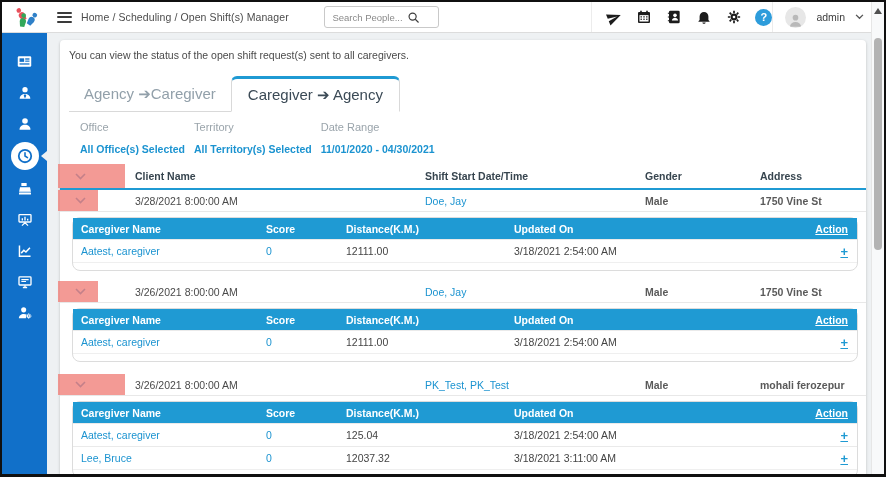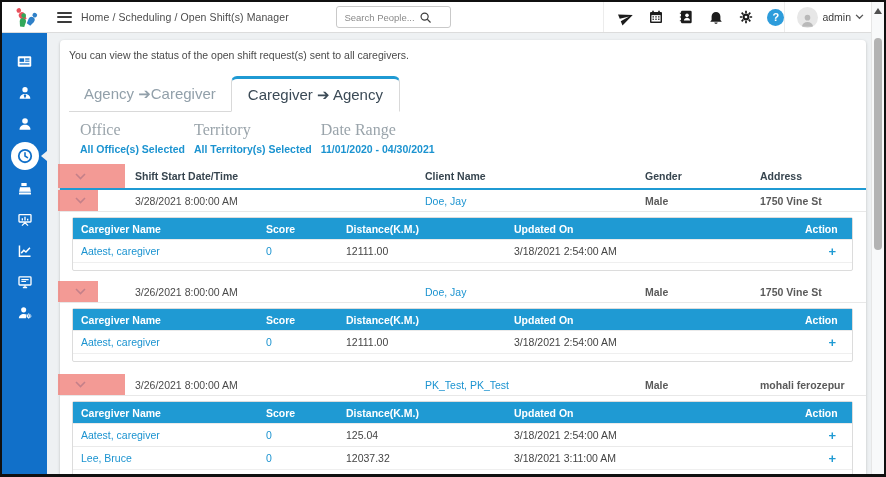--- a/index.html
+++ b/index.html
@@ -15,21 +15,21 @@
   .hamburger i { display:block; height:2px; background:#3a3a3a; border-radius:1px; }
   .breadcrumb { font-size:10.5px; color:#4c4c4c; letter-spacing:.1px; }
   .search-wrap { margin-left:auto; margin-right:152px; display:flex; align-items:center; border:1px solid #c9c9c9;
                  border-radius:3px; height:22px; width:115px; padding:0 4px 0 7px; background:#fff; }
   .search-wrap input { border:0; outline:0; width:72px; font-size:9.5px; color:#333; font-family:"Liberation Sans",sans-serif; }
   .search-wrap input::placeholder { color:#8a8a8a; }
   .top-icons { display:flex; align-items:center; gap:12px; border-left:1px solid #ececec; padding-left:13px; height:100%; }
   .tico { display:flex; align-items:center; justify-content:center; width:18px; cursor:pointer; }
   .help-circle { width:17px; height:17px; border-radius:50%; background:#2d9cdb; color:#fff; font-size:11px; font-weight:bold;
                  display:flex; align-items:center; justify-content:center; cursor:pointer; }
-  .user-zone { display:flex; align-items:center; gap:4px; border-left:1px solid #ececec; padding:0 20px 0 12px; height:100%; cursor:pointer; }
+  .user-zone { display:flex; align-items:center; gap:10px; border-left:1px solid #ececec; padding:0 20px 0 12px; height:100%; cursor:pointer; }
   .avatar { width:21px; height:21px; border-radius:50%; background:#e7e7e7; overflow:hidden; display:flex; align-items:flex-end; justify-content:center; }
   .user-label { font-size:10.5px; color:#3c3c3c; }
 
   
   .app-body { display:flex; height:441px; }
   .sidebar { flex:0 0 45px; background:#1170c9; position:relative; padding-top:13px; display:flex; flex-direction:column; align-items:center; }
   .side-item { height:31px; width:45px; display:flex; align-items:center; justify-content:center; cursor:pointer; position:relative; }
   .side-item.active { height:34px; }
   .active-bubble { width:28px; height:28px; border-radius:50%; background:#fff; display:flex; align-items:center; justify-content:center; }
   .notch { position:absolute; right:0; top:50%; margin-top:-5px; width:0; height:0;
@@ -43,39 +43,39 @@
   
   .tabs { display:flex; align-items:flex-end; margin:15px 0 0 9px; width:fit-content; border-bottom:1px solid #d9d9d9; }
   .tab { font-size:15px; padding:8px 15px; cursor:pointer; white-space:nowrap; }
   .tab.inactive { color:#92a0aa; }
   .tab.active { color:#3b4a56; background:#fff; border:1px solid #d9d9d9; border-top:3px solid #1f9ad3;
                 border-bottom:1px solid #fff; border-radius:6px 6px 0 0; margin-bottom:-1px; padding:7px 16px; }
 
   
   .filters { display:flex; margin:9px 0 0 20px; }
   .filter { margin-right:9px; }
-  .filter .flabel { font-size:16px; color:#9aa4ab; margin-bottom:4px;font-family:Liberation Serif, serif; }
+  .filter .flabel { font-size:11px; color:#9aa4ab; margin-bottom:10px; }
   .filter .fvalue { font-size:10.5px; font-weight:bold; color:#1b93d0; cursor:pointer; }
 
   
   .grow { display:grid; grid-template-columns:75px 290px 220px 115px 1fr; align-items:center; }
   .main-head { margin-top:9px; height:26px; border-bottom:2px solid #1f9ad3; font-size:10.5px; color:#37454f; font-weight:600; }
   .group-row { height:22px; border-bottom:1px solid #e8e8e8; font-size:10.5px; color:#4a4a4a; }
   .chev-cell { position:relative; height:100%; display:flex; align-items:center; padding-left:15px; }
   .hl { position:absolute; left:-2px; top:0; bottom:0; background:rgba(240,125,119,.78); }
   .hl.wide { width:67px; } .hl.narrow { width:40px; }
   .link { color:#1b93d0; cursor:pointer; }
   .muted { color:#5a5a5a;font-weight:bold; }
 
   
-  .subtable { margin:5px 13px 0 12px; border:1px solid #dcdcdc; border-radius:2px; }
+  .subtable { margin:5px 8px 0 12px; border:1px solid #dcdcdc; border-radius:8px; }
   .subgrid { display:grid; grid-template-columns:185px 80px 168px 1fr 55px; align-items:center; }
   .sub-head { background:#1f9ad3; color:#fff; font-weight:bold; font-size:10.5px; height:21px; }
   .subgrid > div { padding-left:8px; }
-  .subgrid > div:last-child { text-align:right; padding-right:16px; }
+  .subgrid > div:last-child { text-align:right; padding-right:9px;text-decoration:underline; }
   .sub-row { height:23px; font-size:10.5px; color:#444; border-top:1px solid #eaeaea; }
   .sub-row:first-of-type { border-top:0; }
   .plus { color:#1f9ad3; font-weight:bold; font-size:13px; cursor:pointer; }
   .sub-foot { height:8px; border-top:1px solid #efefef; }
   .gap10 { margin-top:10px; } .gap12 { margin-top:12px; }
 
   
   .scrollbar { position:absolute; top:0; right:0; bottom:0; width:13px; background:#f8f9fa; border-left:1px solid #e6e6e6; z-index:5; }
   .sb-arrow { width:0; height:0; border-left:4px solid transparent; border-right:4px solid transparent;
               border-bottom:6px solid #505050; margin:6px auto 0; }
@@ -282,22 +282,22 @@
           </div>
         </div>
 
         <div class="grow main-head">
           <div class="chev-cell">
             <span class="hl wide"></span>
             <svg width="11" height="7" viewBox="0 0 11 7">
                 <path d="M1 1l4.5 4.5L10 1" stroke="#2b87c8" stroke-width="1.6" fill="none"></path>
               </svg>
           </div>
+          <div>Client Name</div>
           <div>Shift Start Date/Time</div>
-          <div>Client Name</div>
           <div>Gender</div>
           <div>Address</div>
         </div>
 
         <div class="grow group-row">
           <div class="chev-cell">
             <span class="hl narrow"></span>
             <svg width="11" height="7" viewBox="0 0 11 7">
                 <path d="M1 1l4.5 4.5L10 1" stroke="#2b87c8" stroke-width="1.6" fill="none"></path>
               </svg>

